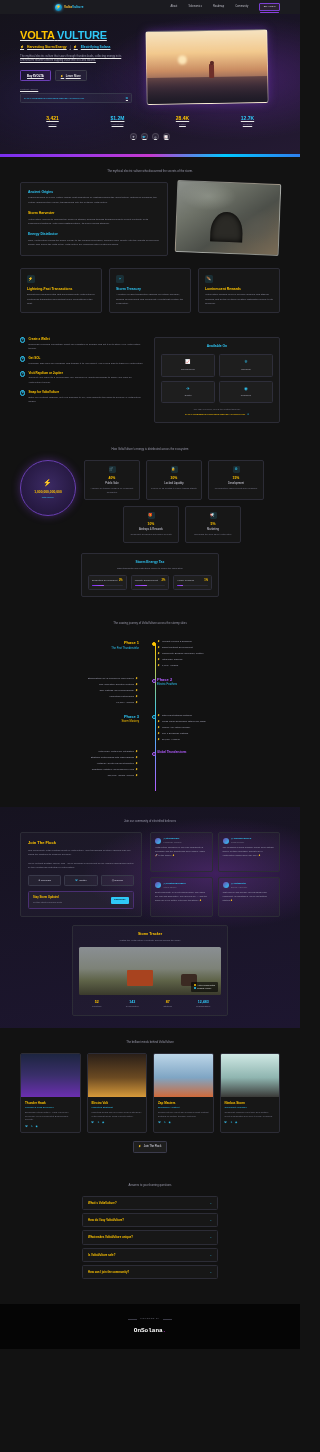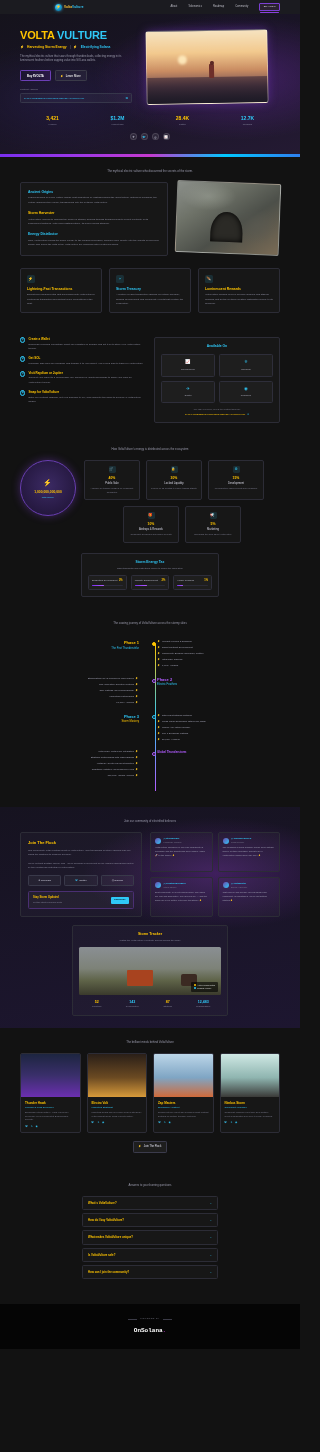--- a/index.html
+++ b/index.html
@@ -41,21 +41,21 @@
     content: ""; position: absolute; left: 0; right: 0; bottom: -2.2px;
     height: .8px; background: #8a3fe0; border-radius: 1px;
   }
 
   
   .hero {
     position: relative; background:
       radial-gradient(ellipse 200px 90px at 78% 45%, rgba(96,40,150,.55) 0%, rgba(20,16,30,0) 70%),
       radial-gradient(ellipse 160px 80px at 20% 60%, rgba(40,30,80,.5) 0%, rgba(18,16,26,0) 70%),
       linear-gradient(160deg, #15131c 0%, #191425 45%, #241a33 100%);
-    padding: 16px 20px 14px 20px; overflow: hidden;
+    padding: 16px 20px 14px 20px; overflow: hidden; text-decoration: underline;
   }
   .hero-inner { display: flex; gap: 8px; }
   .hero-left { width: 118px; }
   .hero-title { font-size: 11px; font-weight: bold; letter-spacing: -.2px; line-height: 1.05; }
   .hero-title .t1 { color: #ffc400; }
   .hero-title .t2 { color: #2fc8f7; }
   .hero-tags { display: flex; align-items: center; gap: 3px; margin-top: 3.5px; font-size: 3.3px; font-weight: bold; }
   .tag-a { color: #ffc400; }
   .tag-b { color: #2fc8f7; }
   .tag-sep { color: #5a5a6a; }

